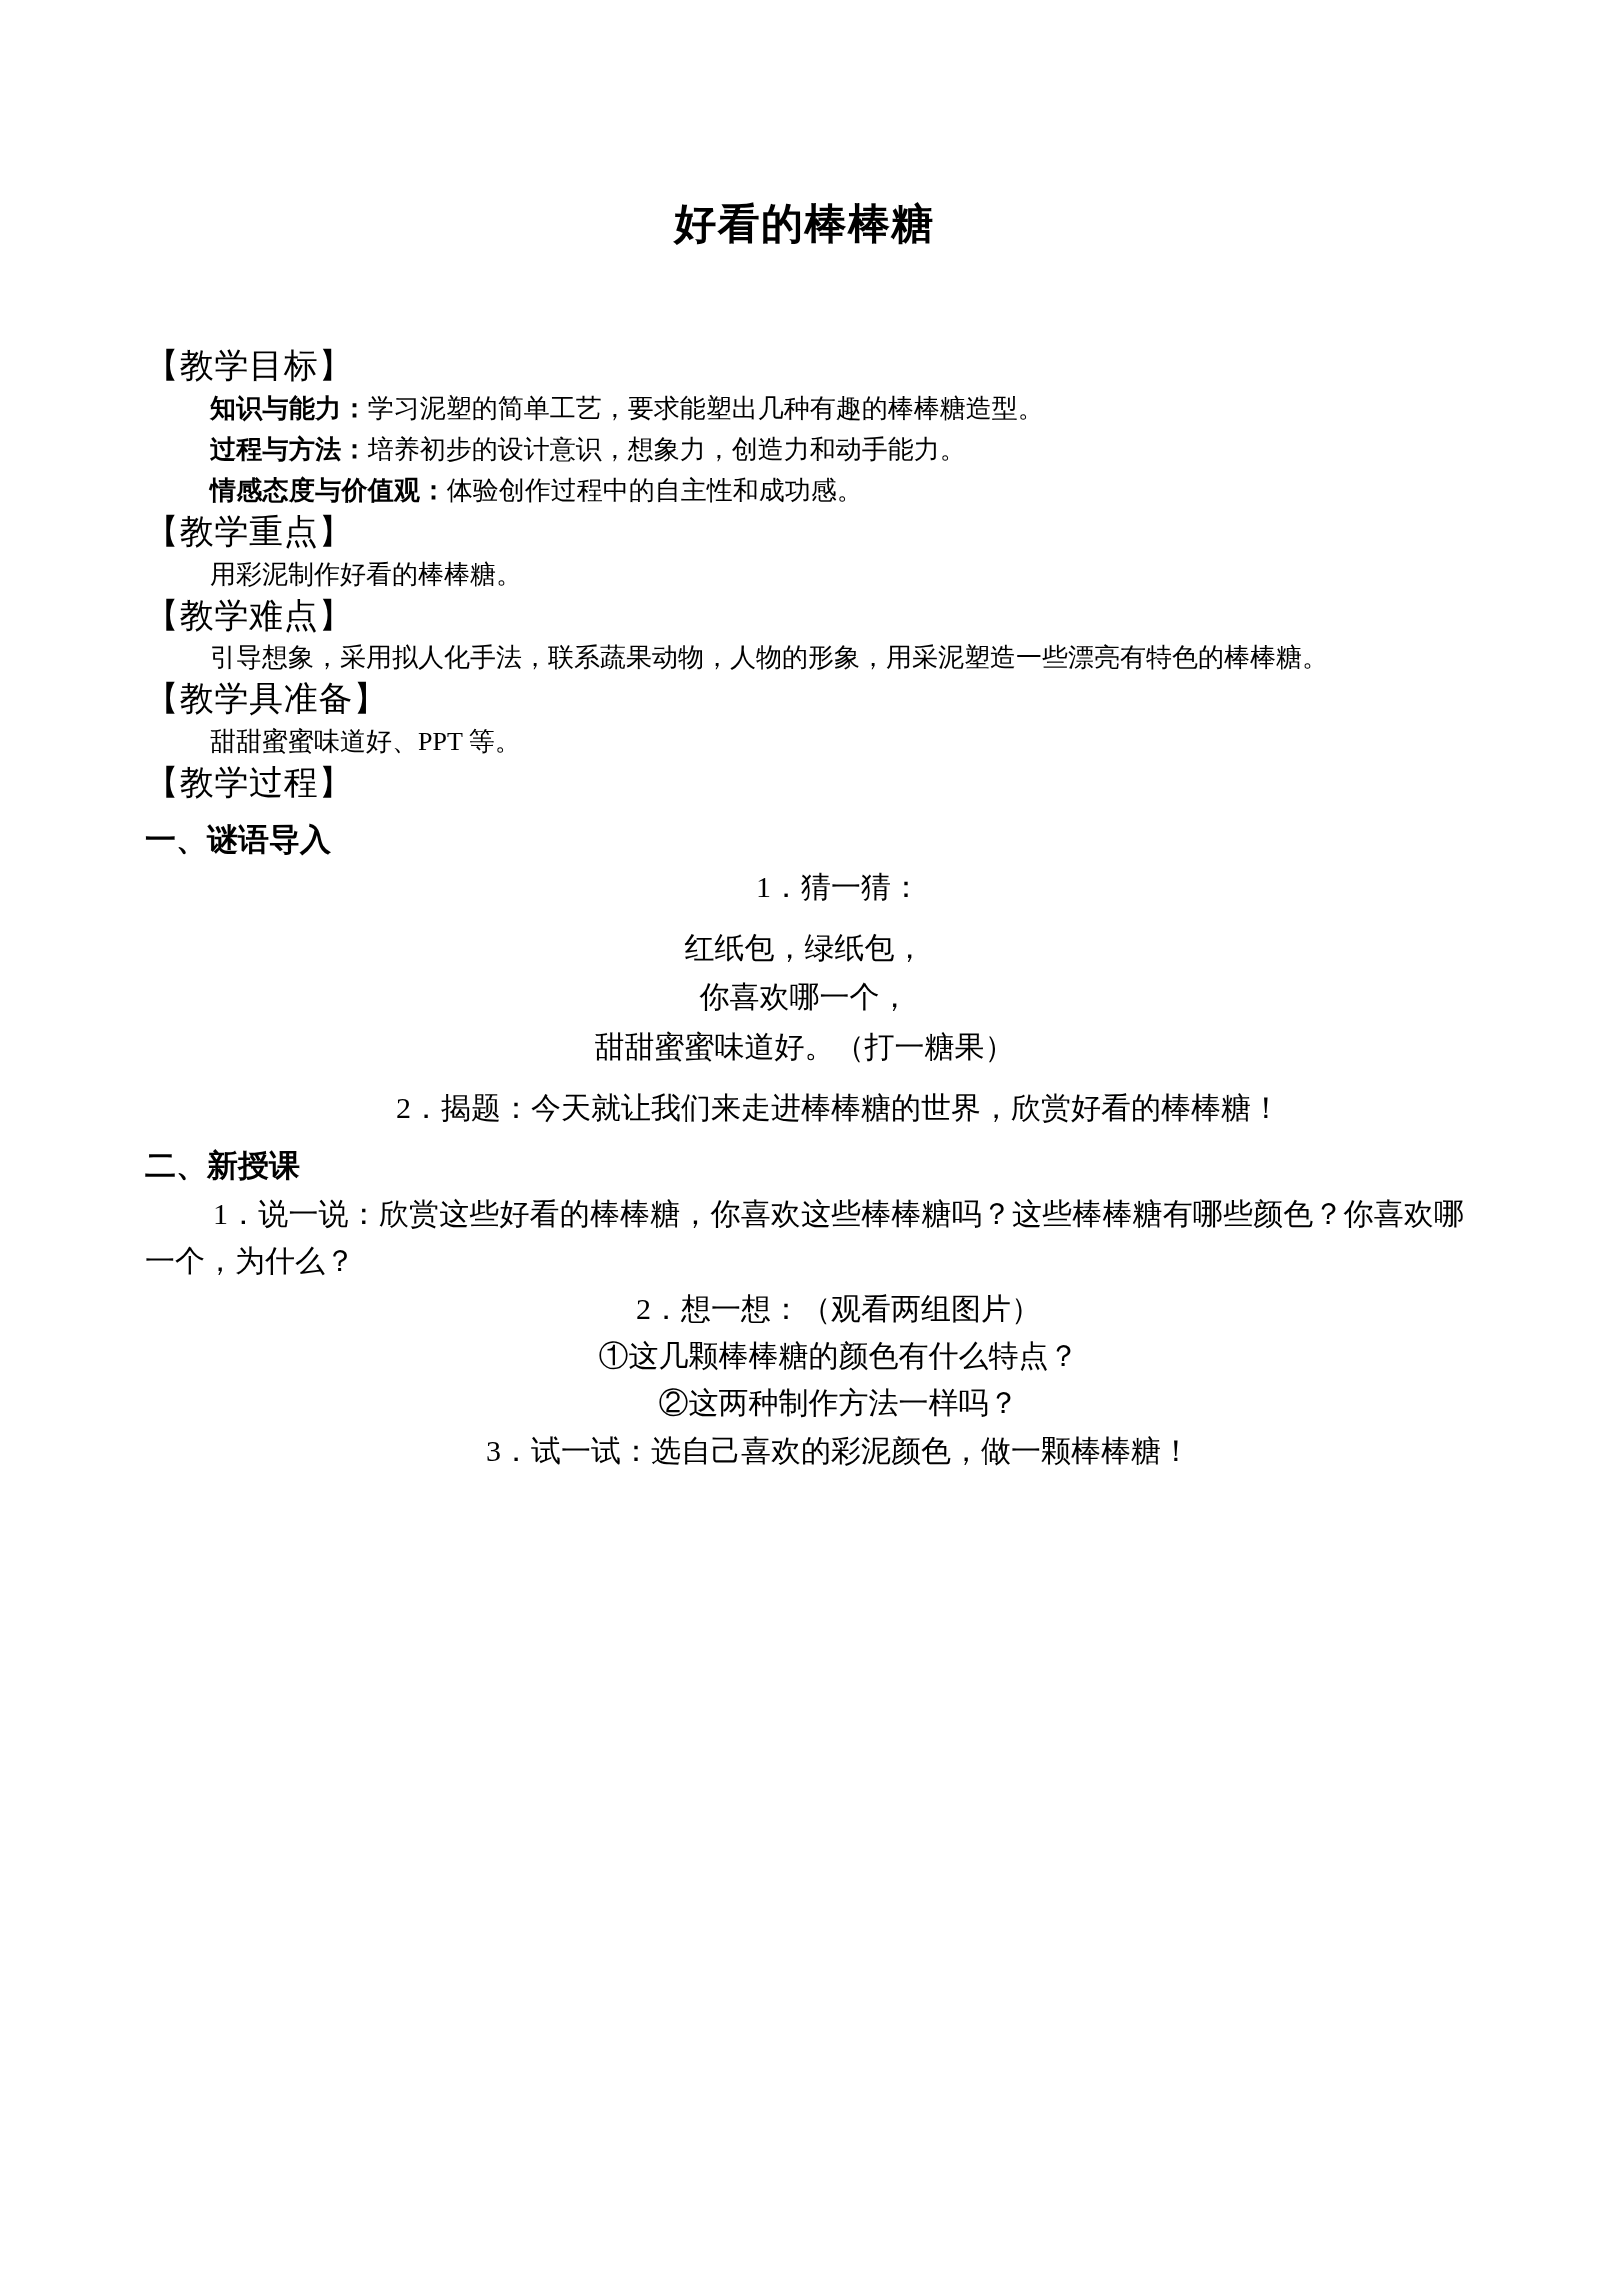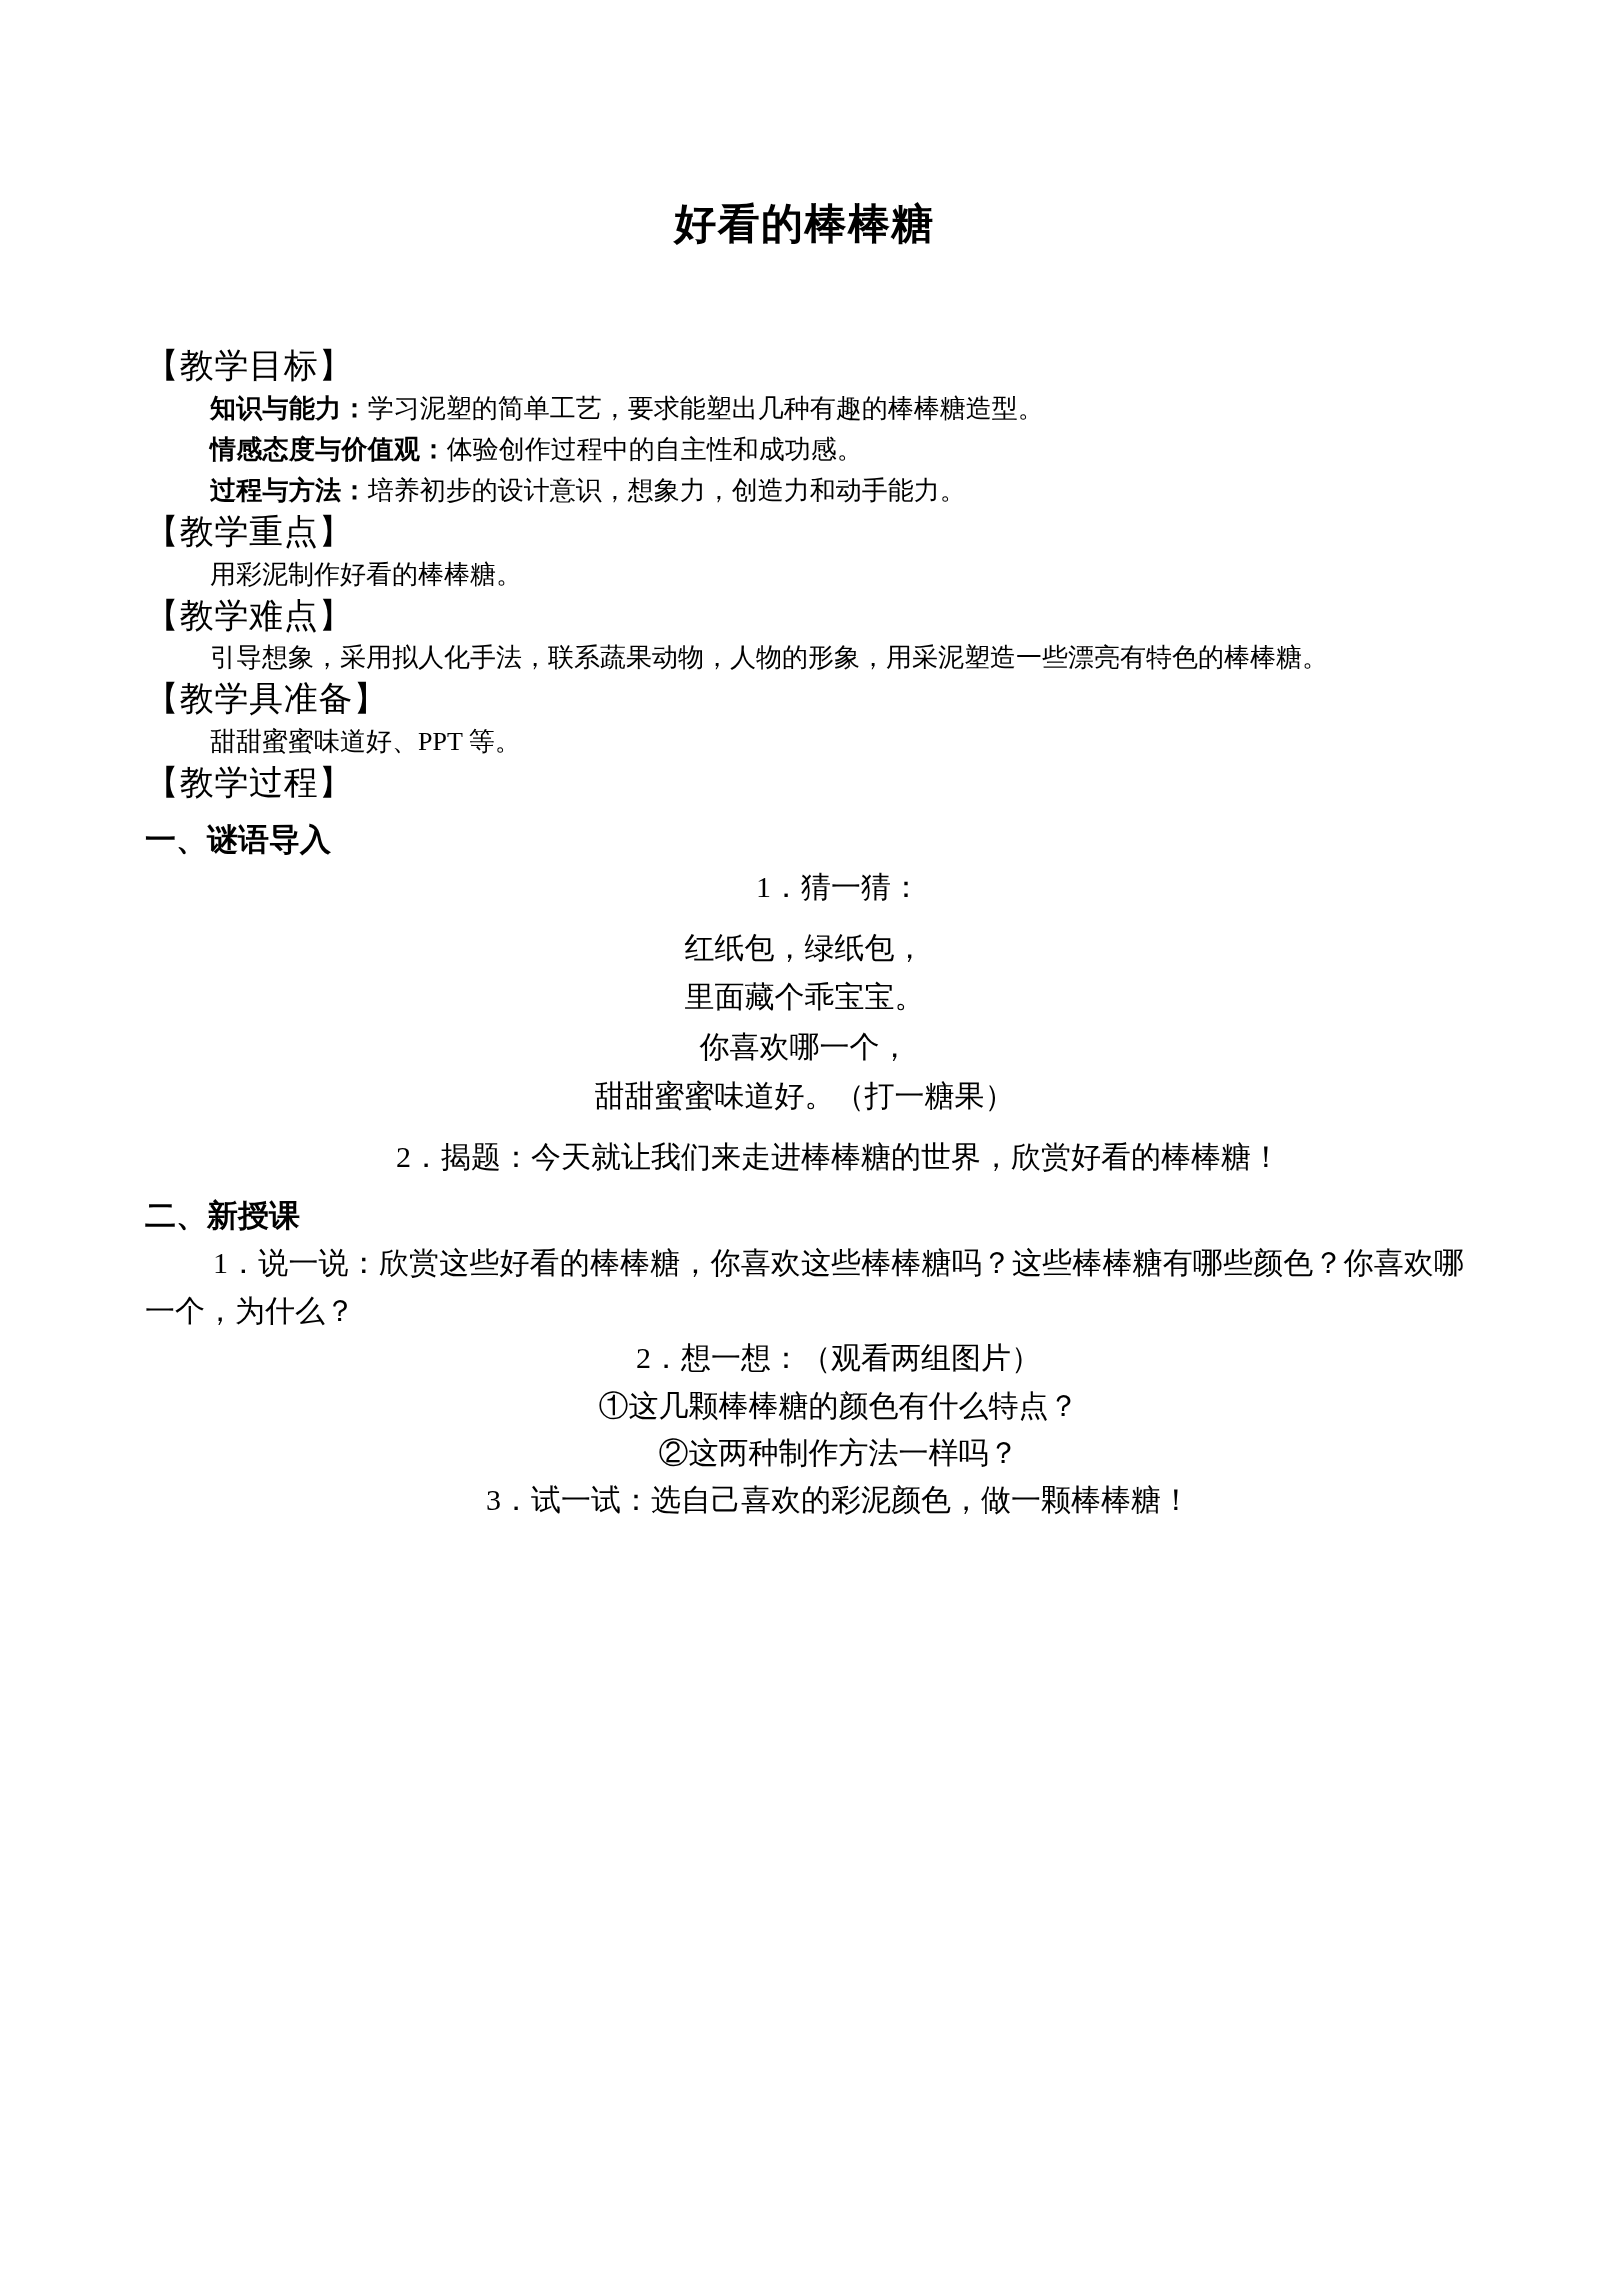--- a/index.html
+++ b/index.html
@@ -117,23 +117,23 @@
   <div class="content">
 
     <h1 class="doc-title">好看的棒棒糖</h1>
 
     <div class="gap-lg"></div>
 
     <div class="section-heading sp-before-heading">【教学目标】</div>
 
     <p class="body-line indent-1"><span class="lead">知识与能力：</span><span>学习泥塑的简单工艺，要求能塑出几种有趣的棒棒糖造型。</span></p>
 
+    <p class="body-line indent-1"><span class="lead">过程与方法：</span><span>培养初步的设计意识，想象力，创造力和动手能力。</span></p>
+
     <p class="body-line indent-1"><span class="lead">情感态度与价值观：</span><span>体验创作过程中的自主性和成功感。</span></p>
-
-    <p class="body-line indent-1"><span class="lead">过程与方法：</span><span>培养初步的设计意识，想象力，创造力和动手能力。</span></p>
 
     <div class="section-heading">【教学重点】</div>
 
     <p class="body-line indent-1">用彩泥制作好看的棒棒糖。</p>
 
     <div class="section-heading">【教学难点】</div>
 
     <p class="body-line indent-1">引导想象，采用拟人化手法，联系蔬果动物，人物的形象，用采泥塑造一些漂亮有特色的棒棒糖。</p>
 
     <div class="section-heading">【教学具准备】</div>
@@ -144,21 +144,20 @@
 
     <div class="gap-sm"></div>
 
     <div class="level1">一、谜语导入</div>
 
     <p class="subitem">1．猜一猜：</p>
 
     <div class="gap-sm"></div>
 
     <p class="riddle-line">红纸包，绿纸包，</p>
-    <p class="riddle-line">里面藏个乖宝宝。</p>
     <p class="riddle-line">你喜欢哪一个，</p>
     <p class="riddle-line">甜甜蜜蜜味道好。（打一糖果）</p>
 
     <div class="gap-sm"></div>
 
     <p class="subitem">2．揭题：今天就让我们来走进棒棒糖的世界，欣赏好看的棒棒糖！</p>
 
     <div class="gap-sm"></div>
 
     <div class="level1">二、新授课</div>

